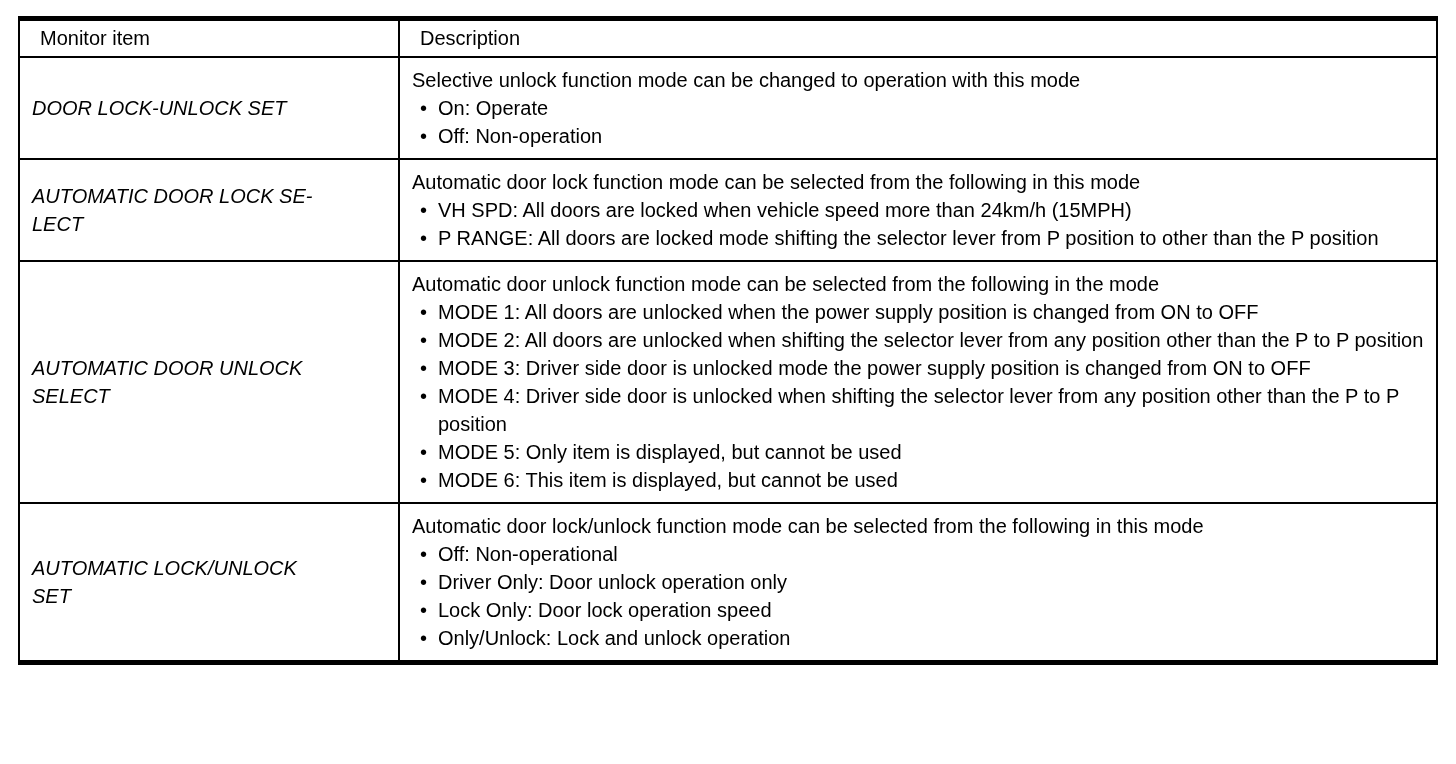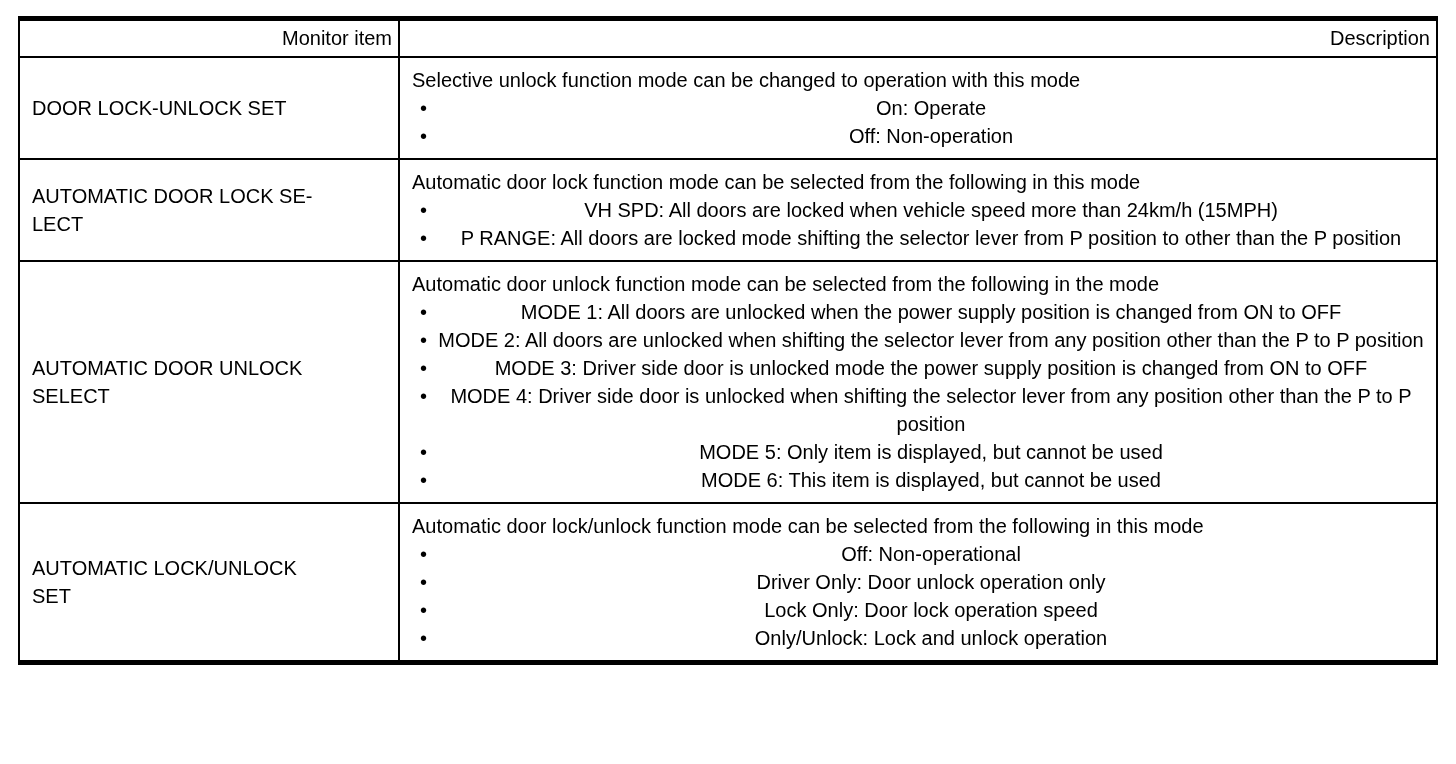--- a/index.html
+++ b/index.html
@@ -22,42 +22,42 @@
     border: 2px solid #000;
     border-top-width: 5px;
     border-bottom-width: 5px;
     font-size: 20px;
     line-height: 28px;
   }
   col.col-item { width: 380px; }
   table.spec-table th {
     border: 2px solid #000;
     font-weight: 400;
-    text-align: right;
+    text-align: left;
     vertical-align: middle;
     height: 38px;
-    padding: 2px 6px;
+    padding: 2px 20px;
   }
   table.spec-table td {
     border: 2px solid #000;
     vertical-align: middle;
     padding: 8px 12px;
   }
   td.item-cell {
     padding-left: 16px;
     white-space: pre-line;
+    font-style: italic;
   }
   td.desc-cell p.intro {
     margin: 0;
   }
   td.desc-cell ul.bullets {
     margin: 0;
     padding: 0;
     list-style: none;
-    text-align: center;
   }
   td.desc-cell ul.bullets li {
     position: relative;
     padding-left: 26px;
   }
   td.desc-cell ul.bullets li::before {
     content: "\2022";
     position: absolute;
     left: 8px;
     top: 0;

